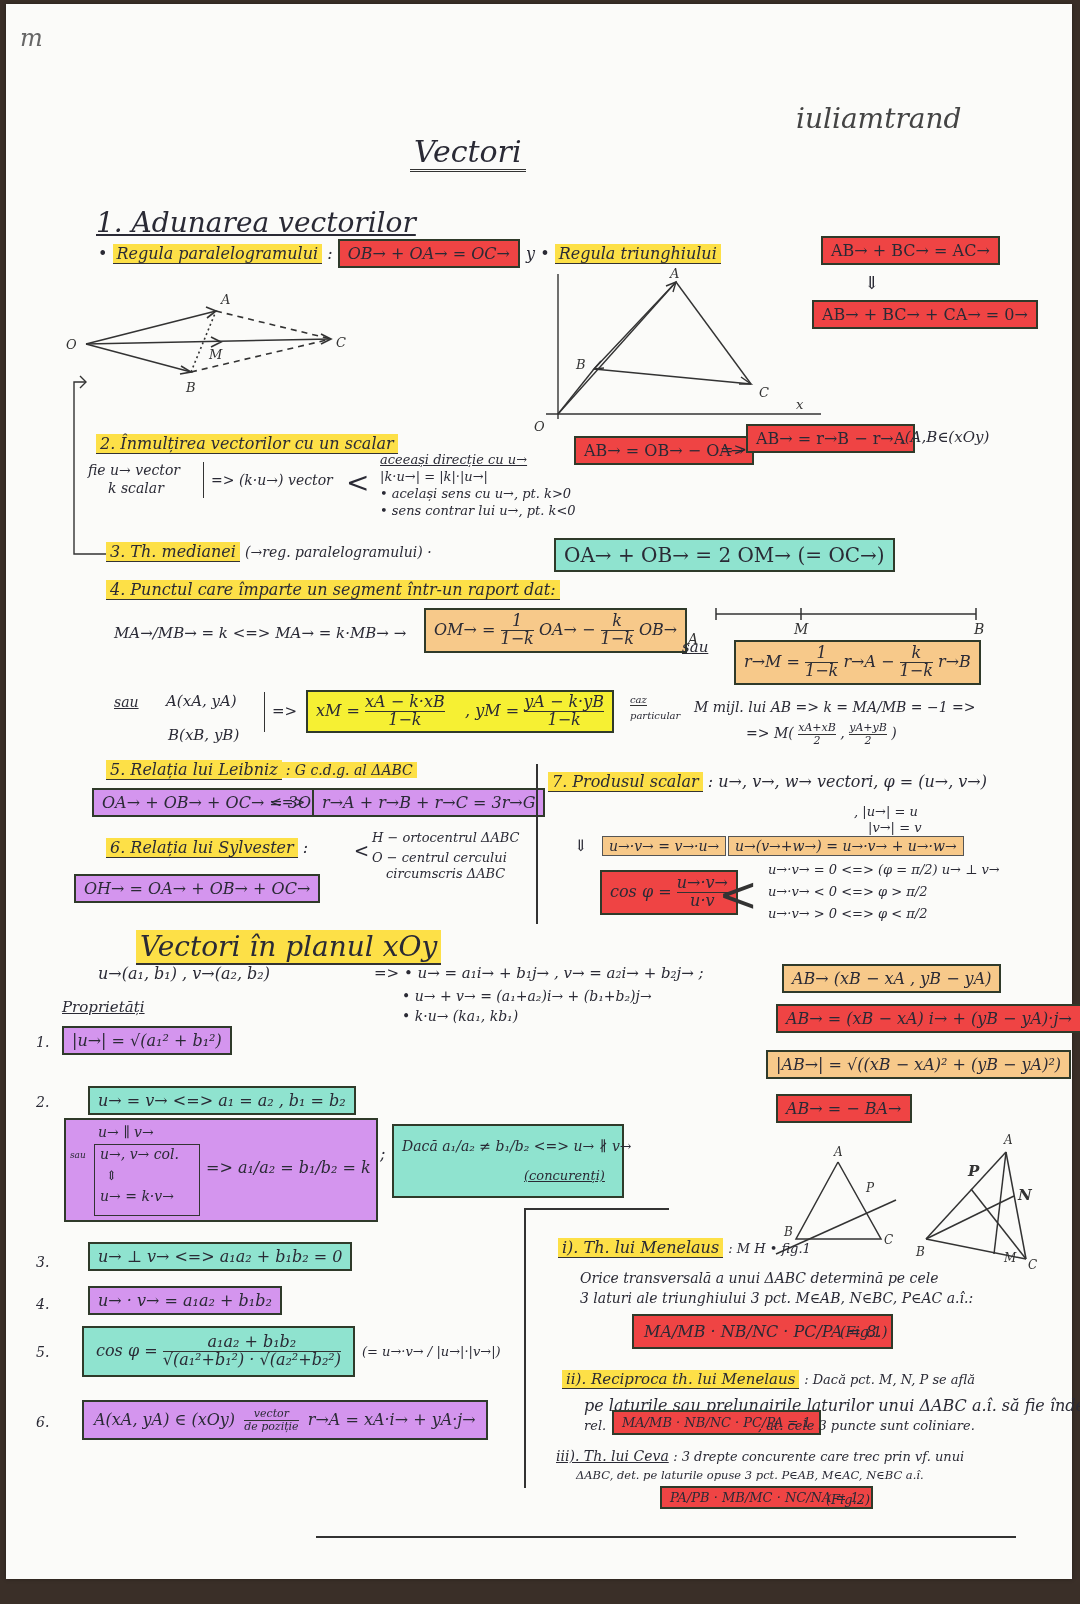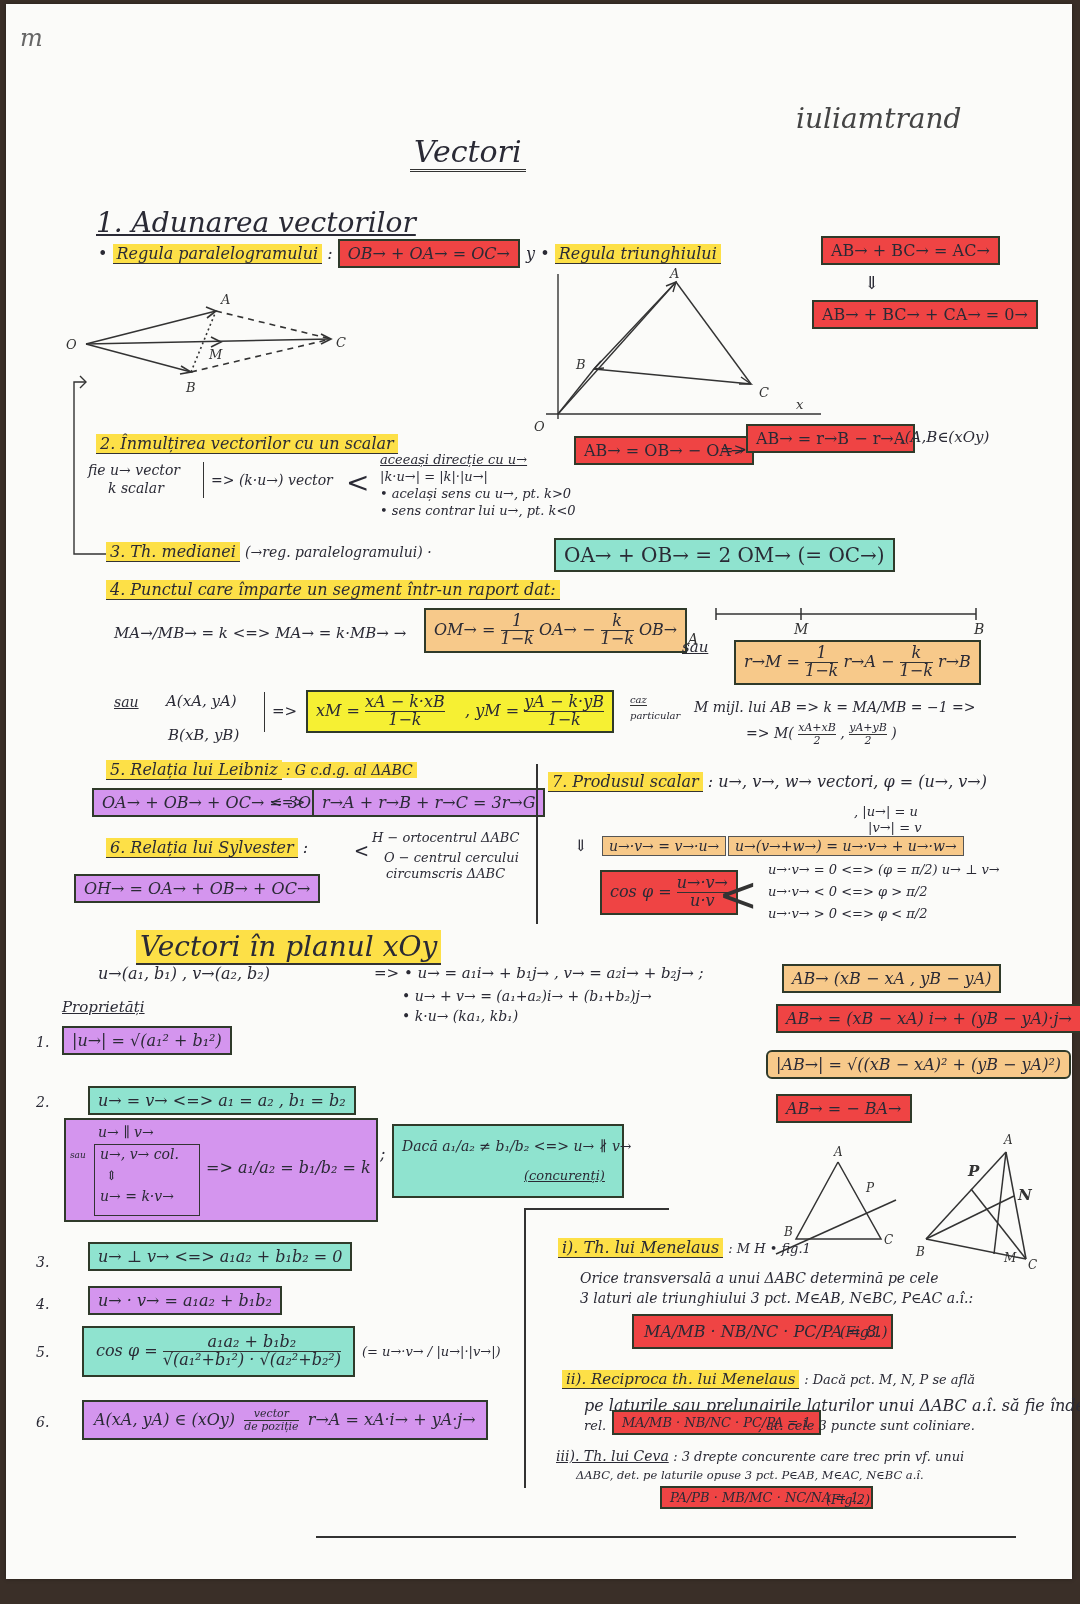--- a/index.html
+++ b/index.html
@@ -181,21 +181,21 @@
   </div>
   <div class="abs box purple hand" style="left:86px;top:784px;">OA→ + OB→ + OC→ = 3OG→</div>
   <div class="abs hand t14" style="left:264px;top:790px;">&lt;=&gt;</div>
   <div class="abs box purple hand" style="left:306px;top:784px;">r→A + r→B + r→C = 3r→G</div>
 
   <div class="abs hand t16" style="left:100px;top:834px;">
     <span class="pink">6. Relația lui Sylvester</span> :
   </div>
   <div class="abs t18" style="left:348px;top:836px;">&lt;</div>
   <div class="abs hand t13" style="left:366px;top:826px;">H − ortocentrul ΔABC</div>
-  <div class="abs hand t13" style="left:378px;top:846px;">O − centrul cercului</div>
+  <div class="abs hand t13" style="left:366px;top:846px;">O − centrul cercului</div>
   <div class="abs hand t13" style="left:380px;top:862px;">circumscris ΔABC</div>
   <div class="abs box purple hand" style="left:68px;top:870px;">OH→ = OA→ + OB→ + OC→</div>
 
   <div class="abs" style="left:530px;top:760px;width:1.5px;height:160px;background:#333;"></div>
 
   <div class="abs hand t16" style="left:542px;top:768px;">
     <span class="pink">7. Produsul scalar</span>
     <span>: u→, v→, w→ vectori, φ = (u→, v→)</span>
   </div>
   <div class="abs hand t13" style="left:848px;top:800px;">, |u→| = u</div>
@@ -215,21 +215,21 @@
   <div class="abs hand t20" style="left:130px;top:926px;">
     <span class="pink" style="border-bottom:2px solid #333;">Vectori în planul xOy</span>
   </div>
   <div class="abs hand t16" style="left:92px;top:960px;">u→(a₁, b₁) , v→(a₂, b₂)</div>
   <div class="abs hand t15" style="left:368px;top:960px;">=&gt; • u→ = a₁i→ + b₁j→ , v→ = a₂i→ + b₂j→ ;</div>
   <div class="abs hand t14" style="left:396px;top:984px;">• u→ + v→ = (a₁+a₂)i→ + (b₁+b₂)j→</div>
   <div class="abs hand t14" style="left:396px;top:1004px;">• k·u→ (ka₁, kb₁)</div>
 
   <div class="abs box orange hand" style="left:776px;top:960px;">AB→ (xB − xA , yB − yA)</div>
   <div class="abs box green hand" style="left:770px;top:1000px;">AB→ = (xB − xA) i→ + (yB − yA)·j→</div>
-  <div class="abs box orange hand" style="left:760px;top:1046px;border-radius:6px;">|AB→| = √((xB − xA)² + (yB − yA)²)</div>
+  <div class="abs box orange hand" style="left:760px;top:1046px;">|AB→| = √((xB − xA)² + (yB − yA)²)</div>
   <div class="abs box green hand" style="left:770px;top:1090px;">AB→ = − BA→</div>
 
   <div class="abs hand t15 u" style="left:56px;top:994px;">Proprietăți</div>
 
   <div class="abs hand t14" style="left:30px;top:1030px;">1.</div>
   <div class="abs box purple hand" style="left:56px;top:1022px;">|u→| = √(a₁² + b₁²)</div>
 
   <div class="abs hand t14" style="left:30px;top:1090px;">2.</div>
   <div class="abs box teal hand" style="left:82px;top:1082px;">u→ = v→ &lt;=&gt; a₁ = a₂ , b₁ = b₂</div>
 

